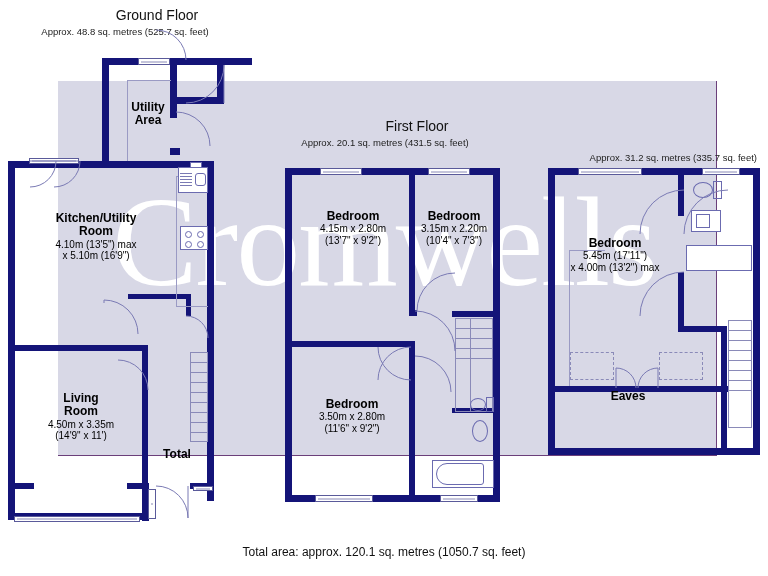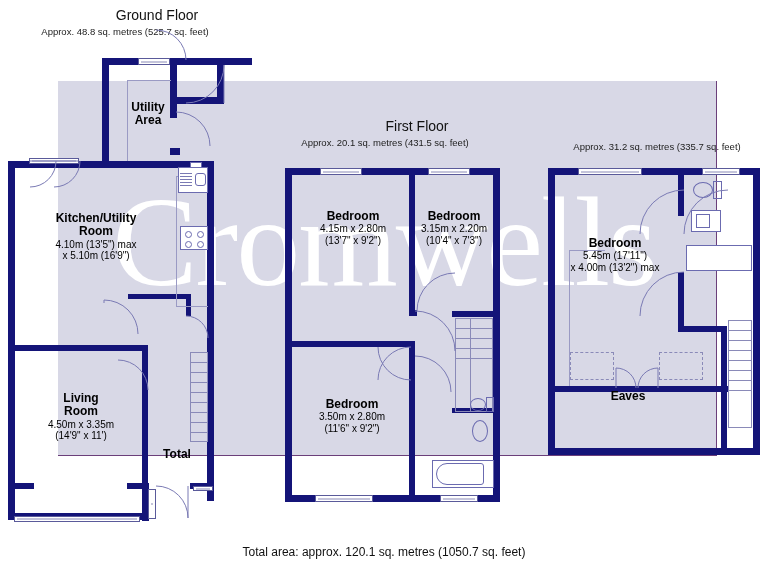--- a/index.html
+++ b/index.html
@@ -108,21 +108,21 @@
   <div class="tint" style="left:58px;top:81px;width:658px;height:374px;"></div>
 
   <div class="watermark">Cromwells</div>
 
   <div class="floor-title" style="left:0px;top:7px;width:250px;">Ground Floor</div>
   <div class="floor-sub" style="left:0px;top:26px;width:250px;">Approx. 48.8 sq. metres (525.7 sq. feet)</div>
 
   <div class="floor-title" style="left:285px;top:118px;width:200px;">First Floor</div>
   <div class="floor-sub" style="left:285px;top:137px;width:200px;">Approx. 20.1 sq. metres (431.5 sq. feet)</div>
 
-  <div class="floor-sub" style="left:557px;top:141px;width:200px;">Approx. 31.2 sq. metres (335.7 sq. feet)</div>
+  <div class="floor-sub" style="left:557px;top:152px;width:200px;text-align:right;">Approx. 31.2 sq. metres (335.7 sq. feet)</div>
 
   <div class="total-area">Total area: approx. 120.1 sq. metres (1050.7 sq. feet)</div>
 
   <div class="w" style="left:102px;top:58px;width:150px;height:7px;"></div>
   <div class="w" style="left:102px;top:58px;width:7px;height:106px;"></div>
   <div class="w" style="left:170px;top:58px;width:7px;height:46px;"></div>
   <div class="w" style="left:170px;top:97px;width:54px;height:7px;"></div>
   <div class="w" style="left:217px;top:58px;width:7px;height:46px;"></div>
 
   <div class="win" style="left:138px;top:58px;width:32px;height:7px;"></div>

